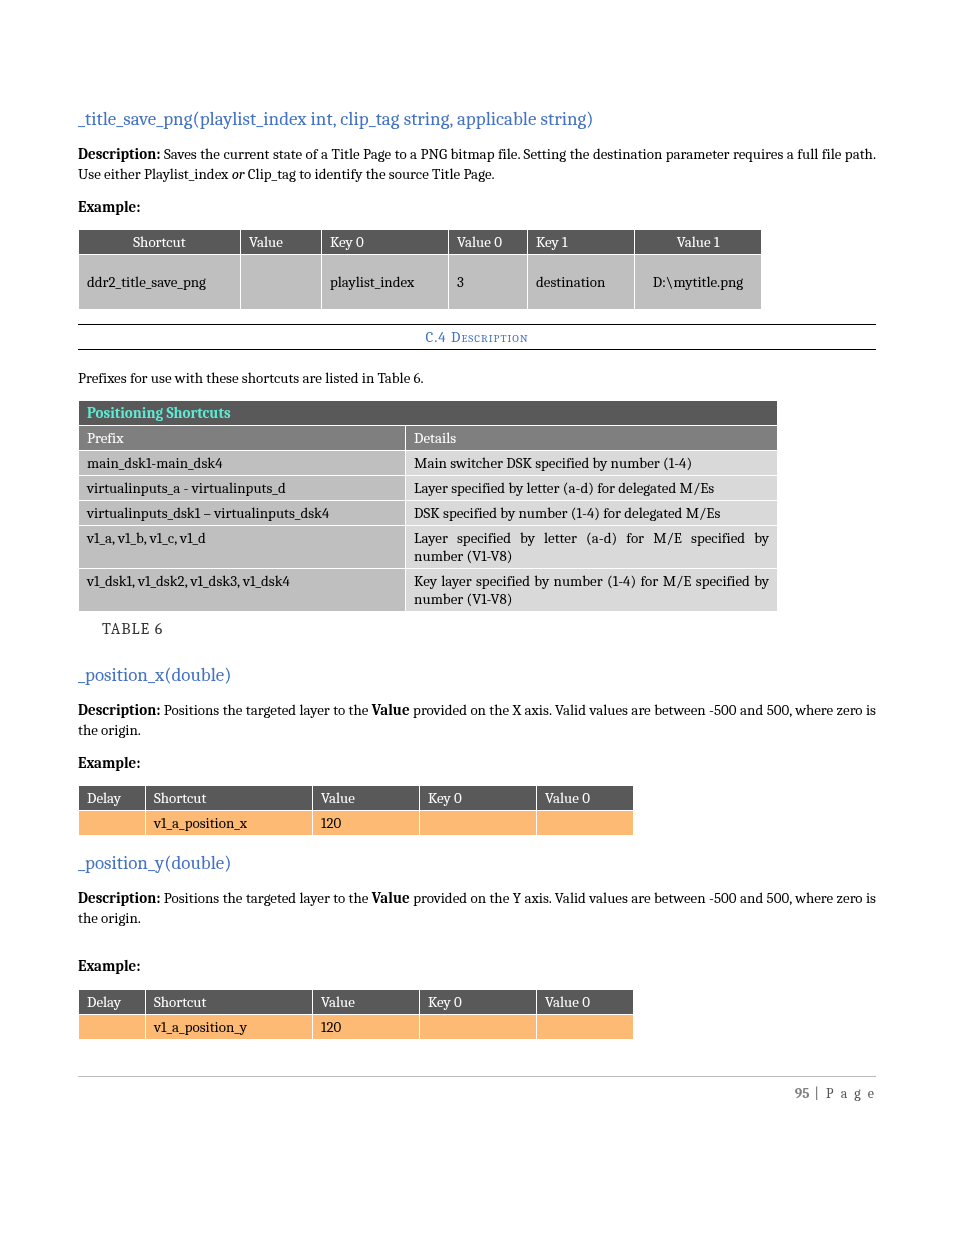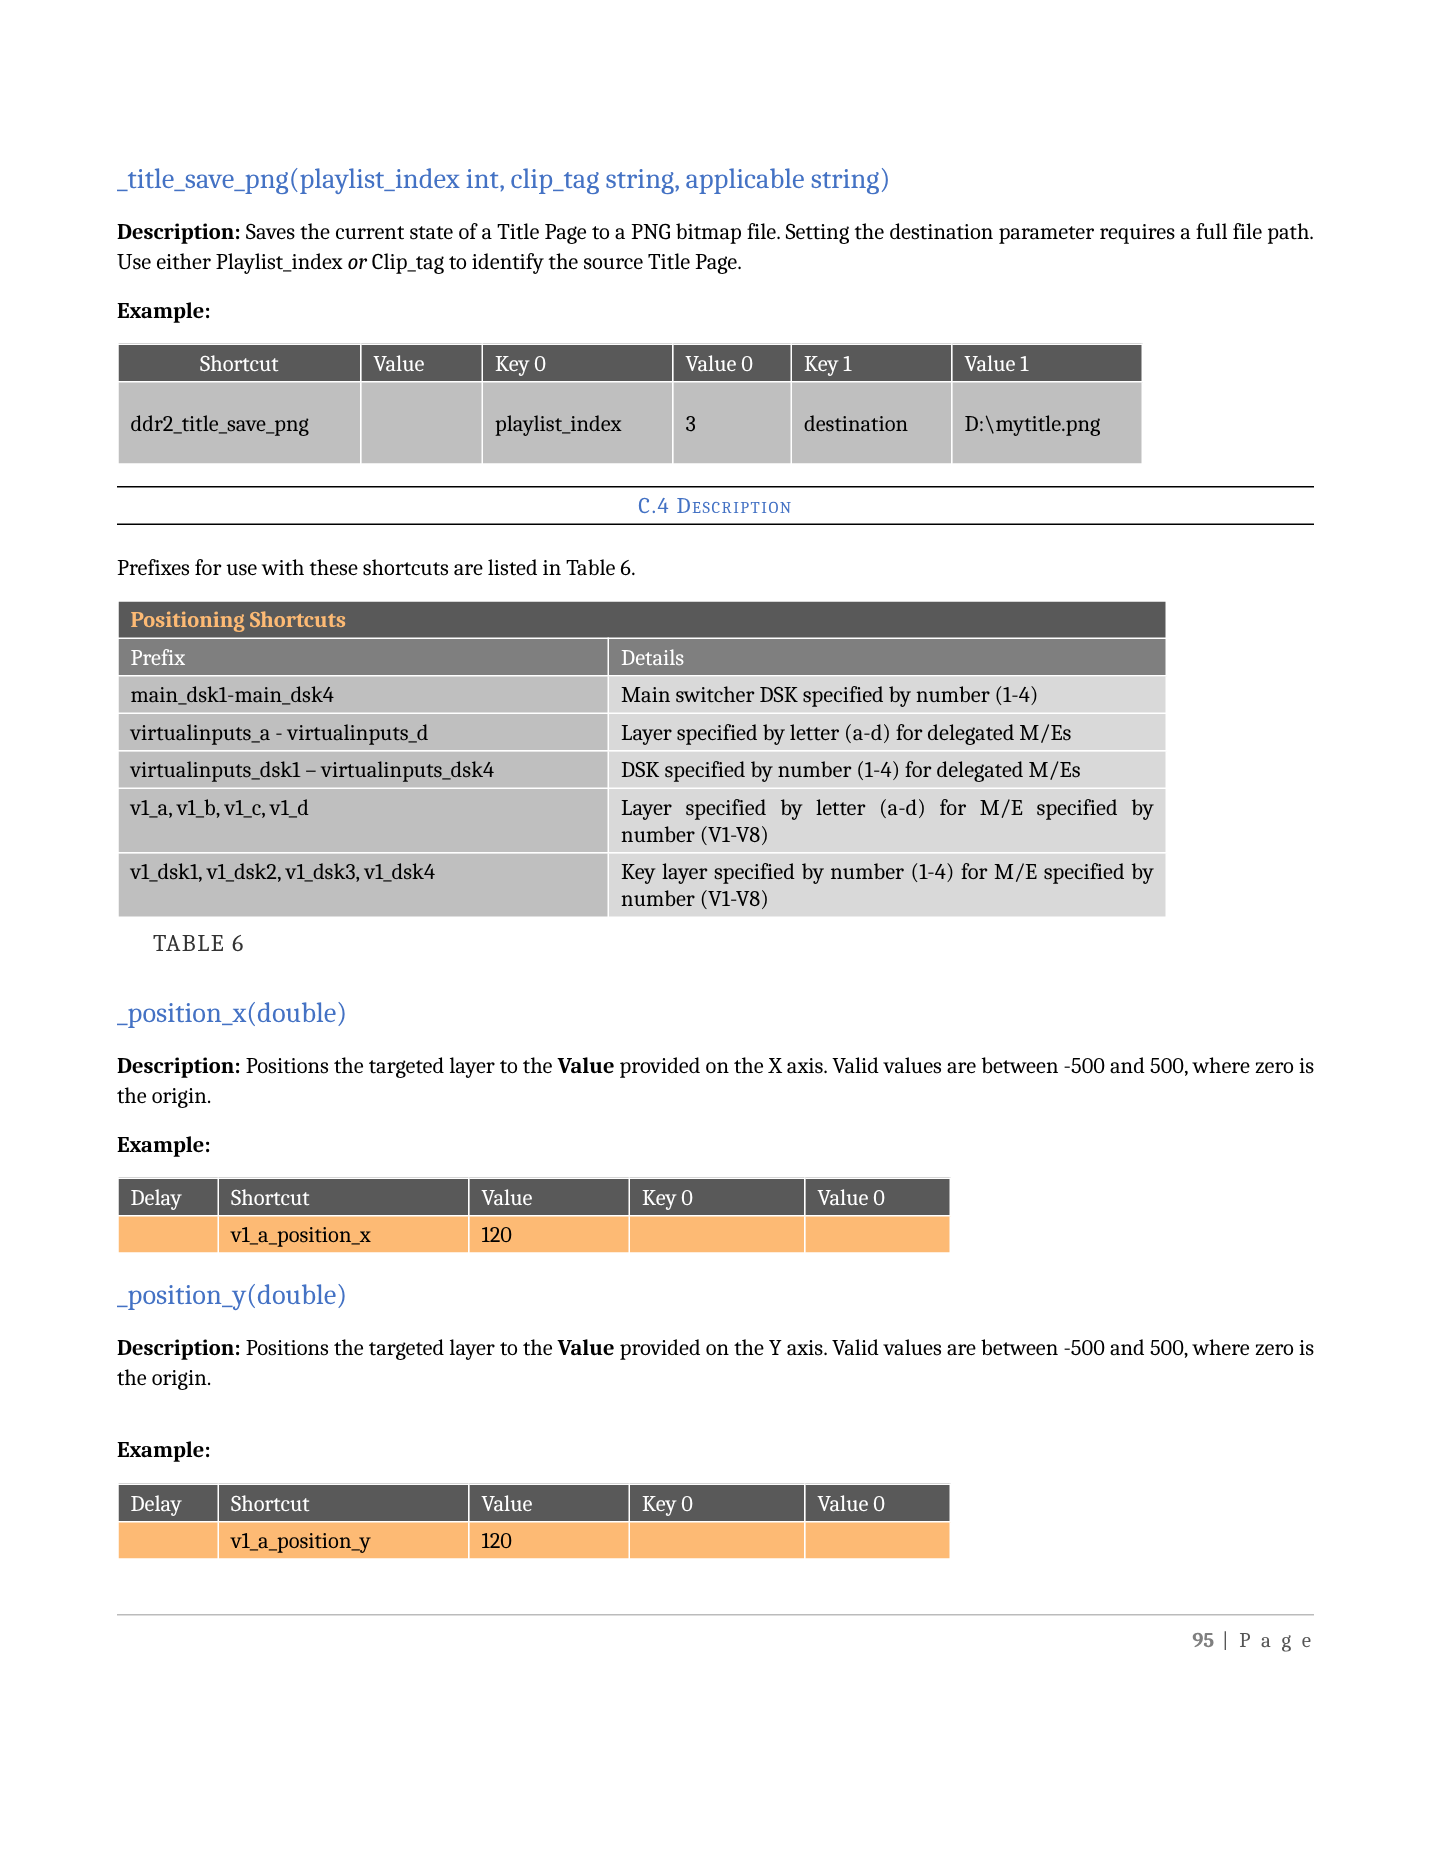--- a/index.html
+++ b/index.html
@@ -51,21 +51,21 @@
     padding: 18px 8px;
     border: 1px solid #fff;
   }
   table.tbl th.center { text-align: center; }
   
   .t1 .c1 { width: 145px; text-align:center;}
   .t1 .c2 { width: 64px; }
   .t1 .c3 { width: 110px; }
   .t1 .c4 { width: 62px; }
   .t1 .c5 { width: 90px; margin-top: 28px; }
-  .t1 .c6 { width: 110px; }
+  .t1 .c6 { width: 110px; text-align: center; }
   .t1 td.c1 { text-align:left; }
 
   .section-sep {
     border-top: 1px solid #000;
     border-bottom: 1px solid #000;
     height: 24px;
     margin: 14px 0 18px 0;
     display: flex;
     align-items: center;
     justify-content: center;
@@ -80,21 +80,21 @@
   
   table.tbl2 {
     border-collapse: collapse;
     width: 700px;
     margin: 6px 0 6px 0;
     font-family: Cambria, Georgia, serif;
     font-size: 15px;
   }
   table.tbl2 th.title {
     background: #595959;
-    color: #fdba74;
+    color: #5eead4;
     font-weight: 700;
     text-align: left;
     padding: 3px 8px;
     border: 1px solid #fff;
   }
   table.tbl2 th.sub {
     background: #7f7f7f;
     color: #fff;
     font-weight: 400;
     text-align: left;

